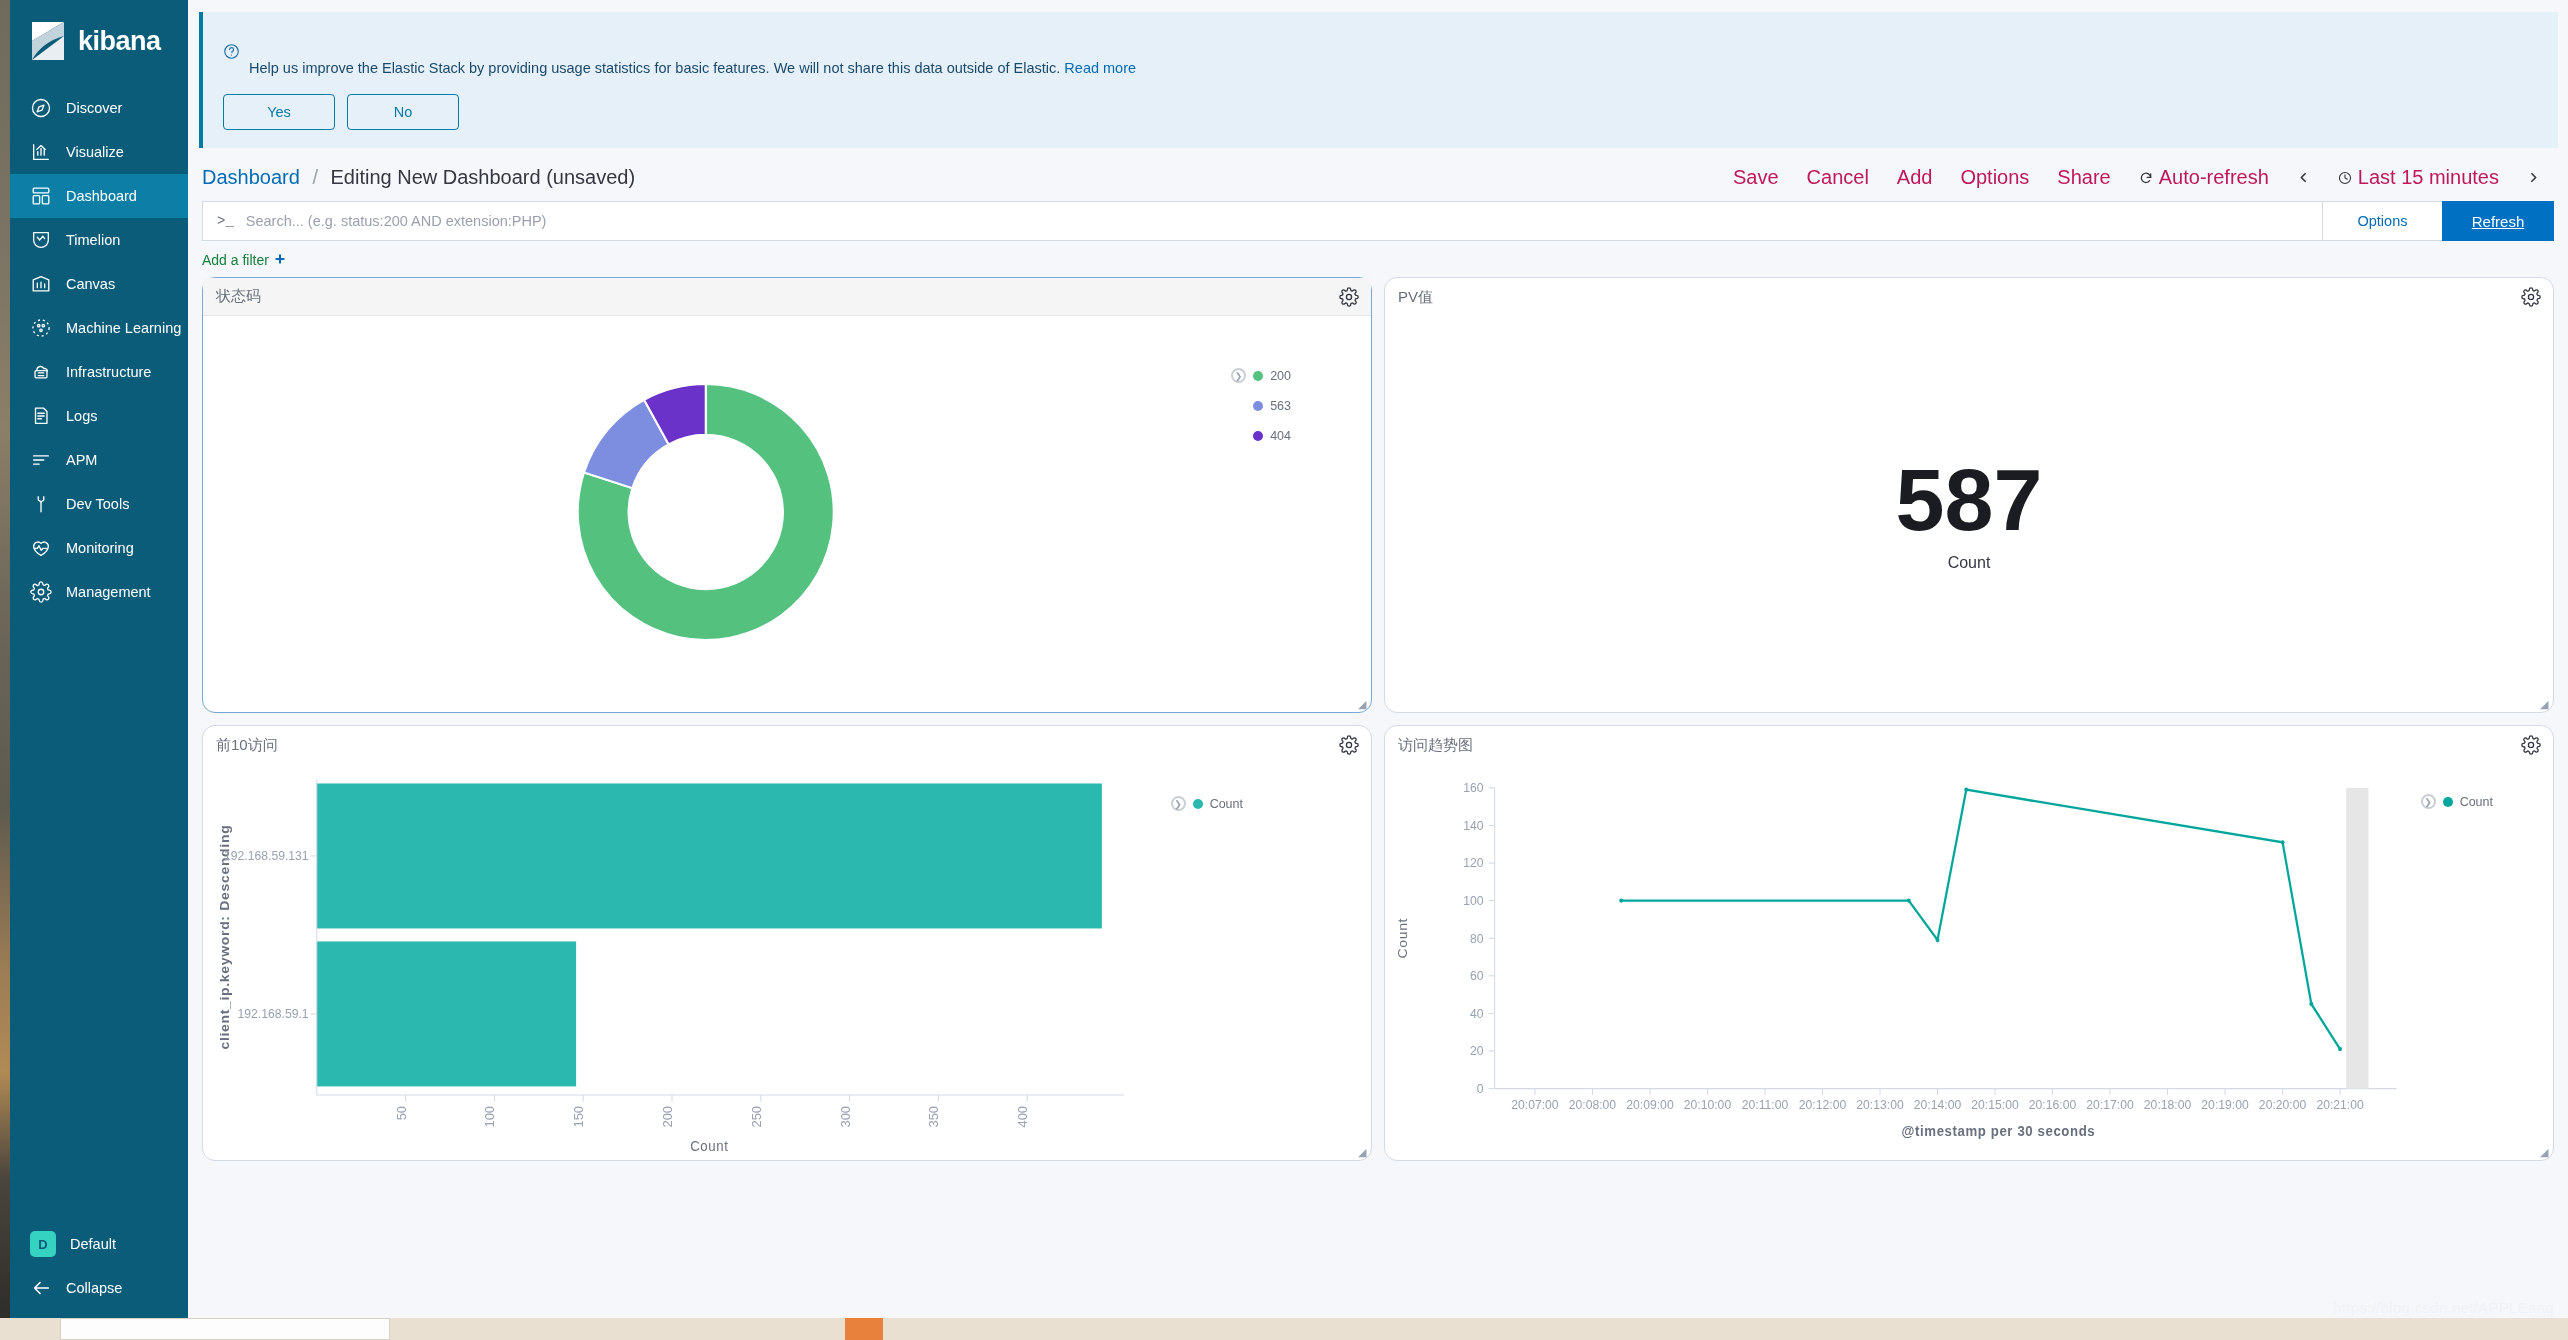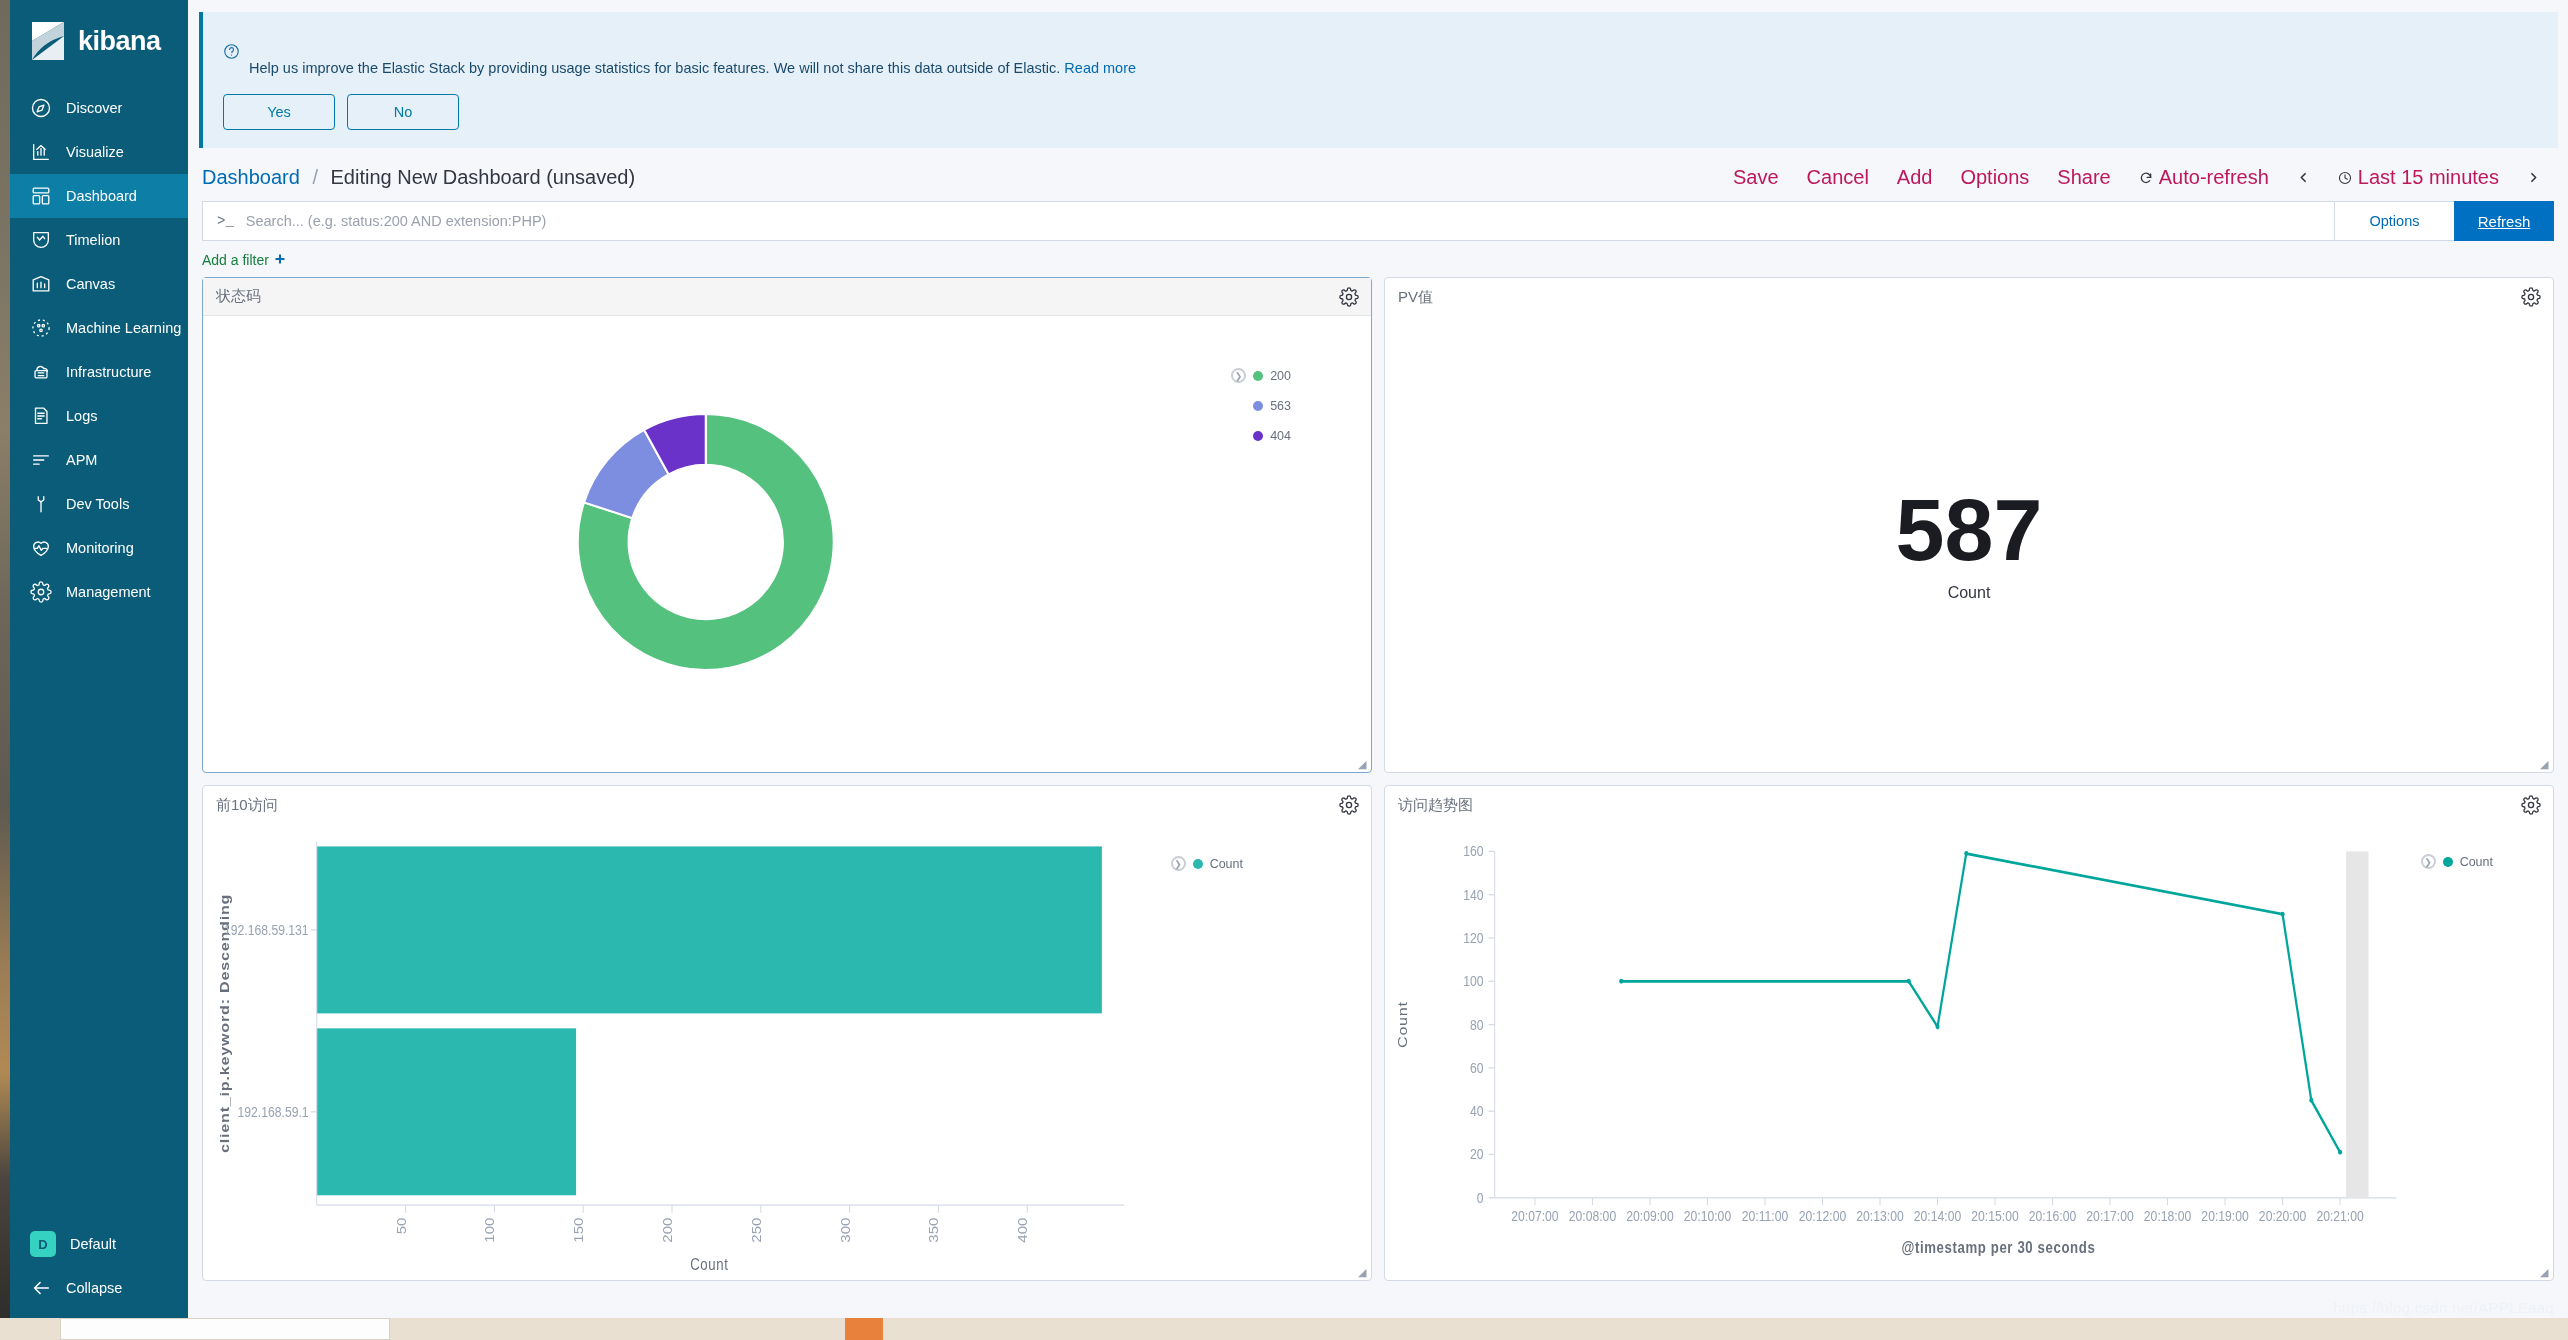--- a/index.html
+++ b/index.html
@@ -100,38 +100,38 @@
     padding: 0 14px; font-size: 14.5px;
   }
   .query-prompt { color: #69707d; font-family: "Liberation Mono", monospace; font-size: 14px; }
   .query-placeholder { color: #9aa0ad; }
   .query-opts {
     width: 120px; background: #fff; border: 1px solid #d3dae6; border-right:none;
     display: flex; align-items: center; justify-content: center;
     font-size: 14.5px; color: #006bb4; cursor: pointer;
   }
   .query-refresh {
-    width: 100px; background: #0071c2; color: #fff; font-size: 15px;
+    width: 112px; background: #0071c2; color: #fff; font-size: 15px;
     display: flex; align-items: center; justify-content: center; cursor: pointer;
     text-decoration: underline;
   }
   .filterbar { padding: 10px 14px 8px 14px; }
   .add-filter {
     font-size: 14px; color: #15803d; cursor: pointer;
     display: inline-flex; align-items: center; gap: 5px;
   }
 
   
   .grid {
     display: grid; grid-template-columns: 1fr 1fr; gap: 12px;
     padding: 0 14px 14px 14px;
   }
   .panel {
-    background: #fff; border: 1px solid #d3dae6; border-radius: 4px;
-    position: relative; height: 496px; display: flex; flex-direction: column;
+    background: #fff; border: 1px solid #d3dae6; border-radius: 13px;
+    position: relative; height: 436px; display: flex; flex-direction: column;
   }
   .panel.focused { border: 1px solid #7aa8d0; }
   .panel-head {
     height: 38px; display: flex; align-items: center; justify-content: space-between;
     padding: 0 12px 0 13px; flex: none;
   }
   .panel.focused .panel-head { background: #f5f5f5; border-bottom: 1px solid #e3e6eb; }
   .panel-title { font-size: 15px; color: #69707d; }
   .gear { width: 20px; height: 20px; cursor: pointer; color: #343741; }
   .panel-body { flex: 1; position: relative; overflow: hidden; }

